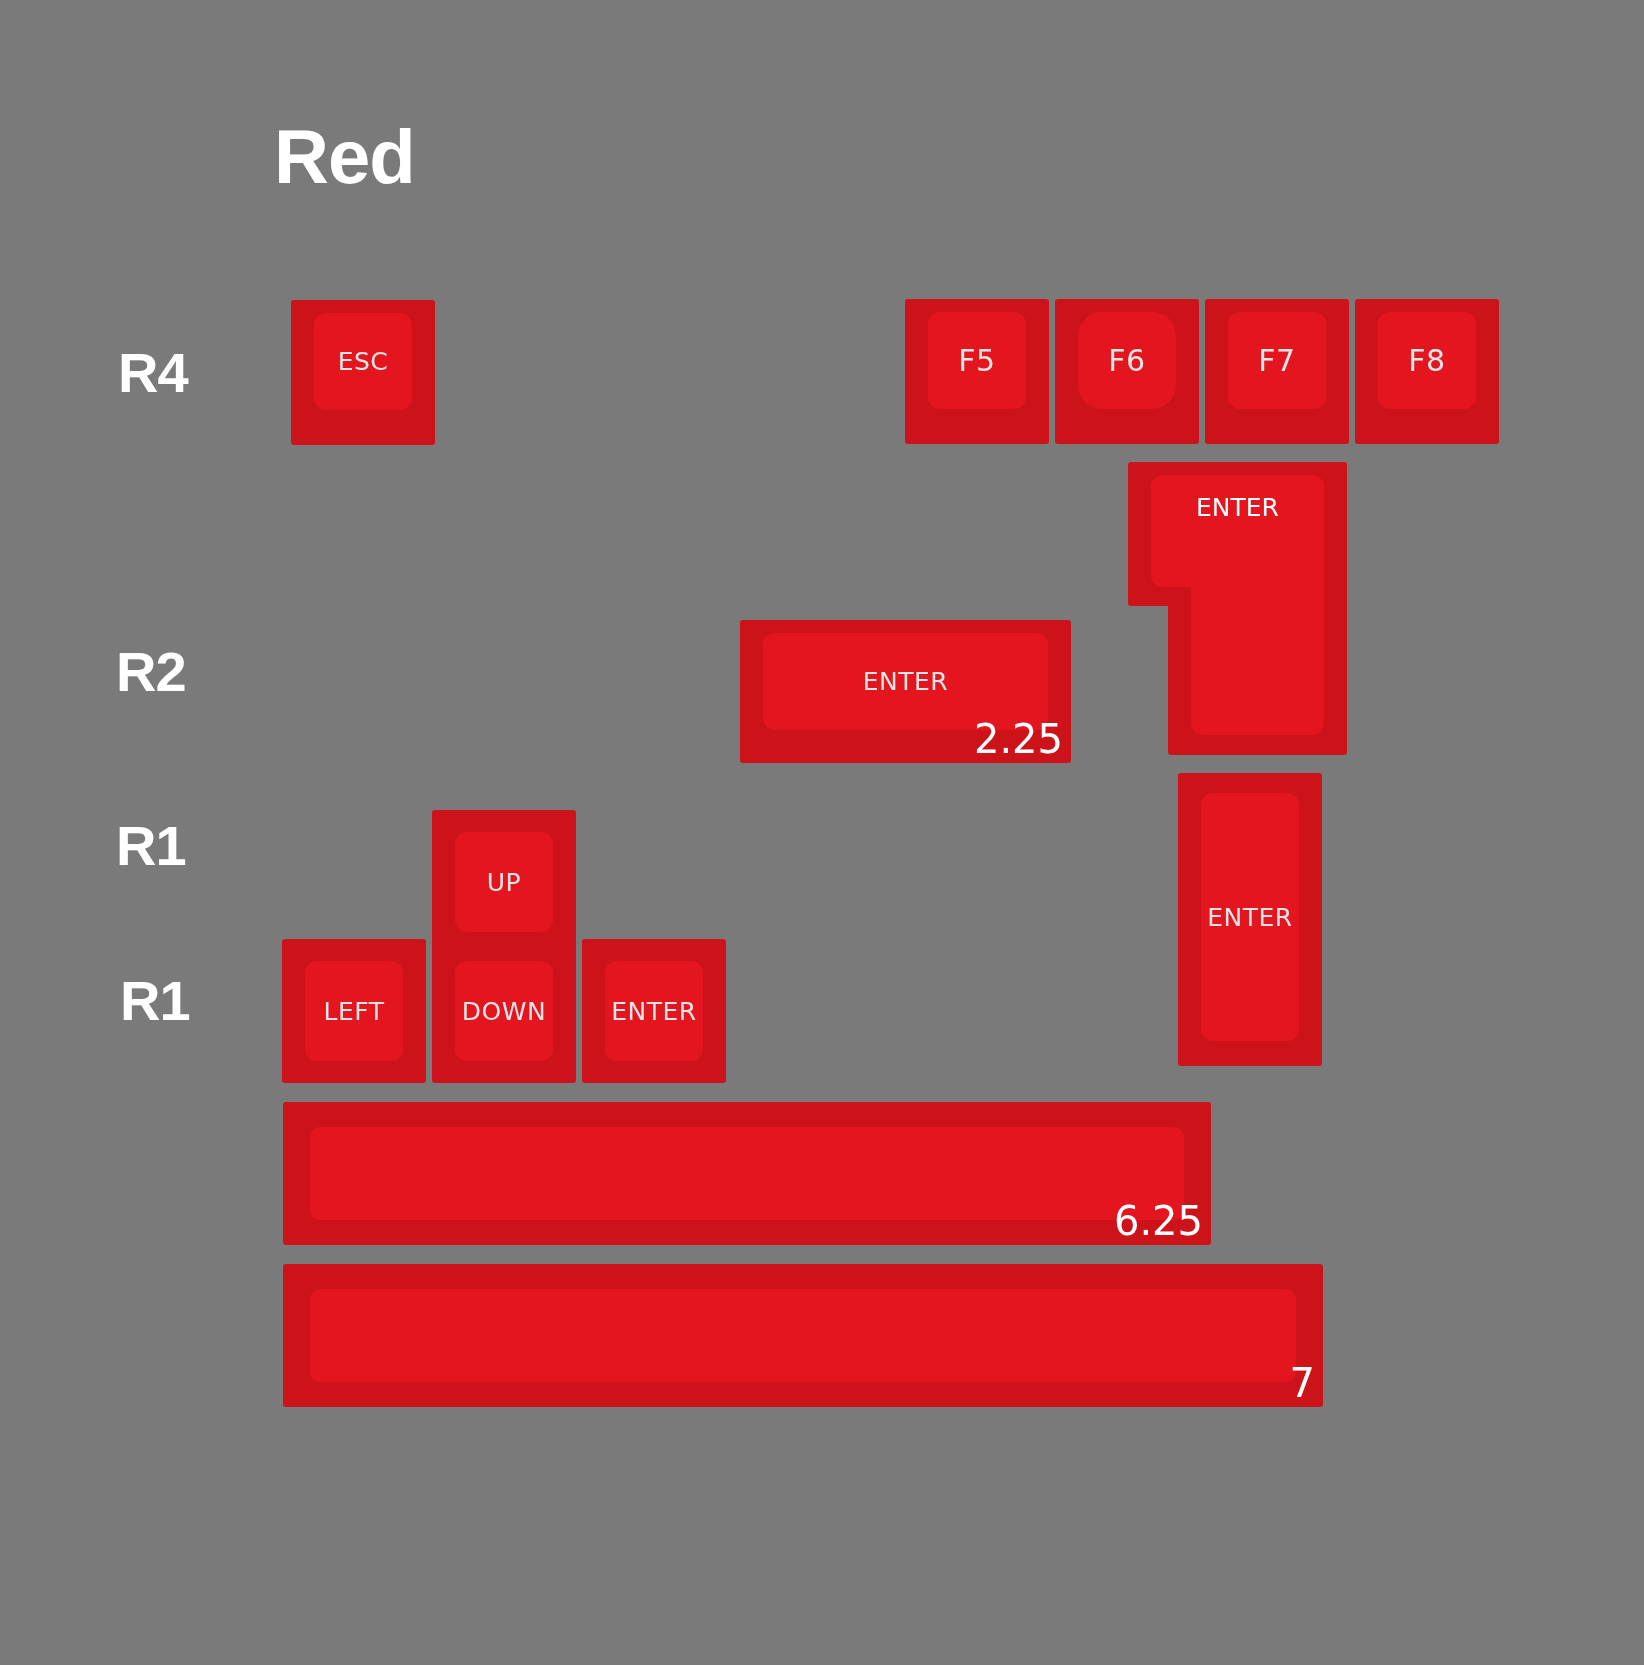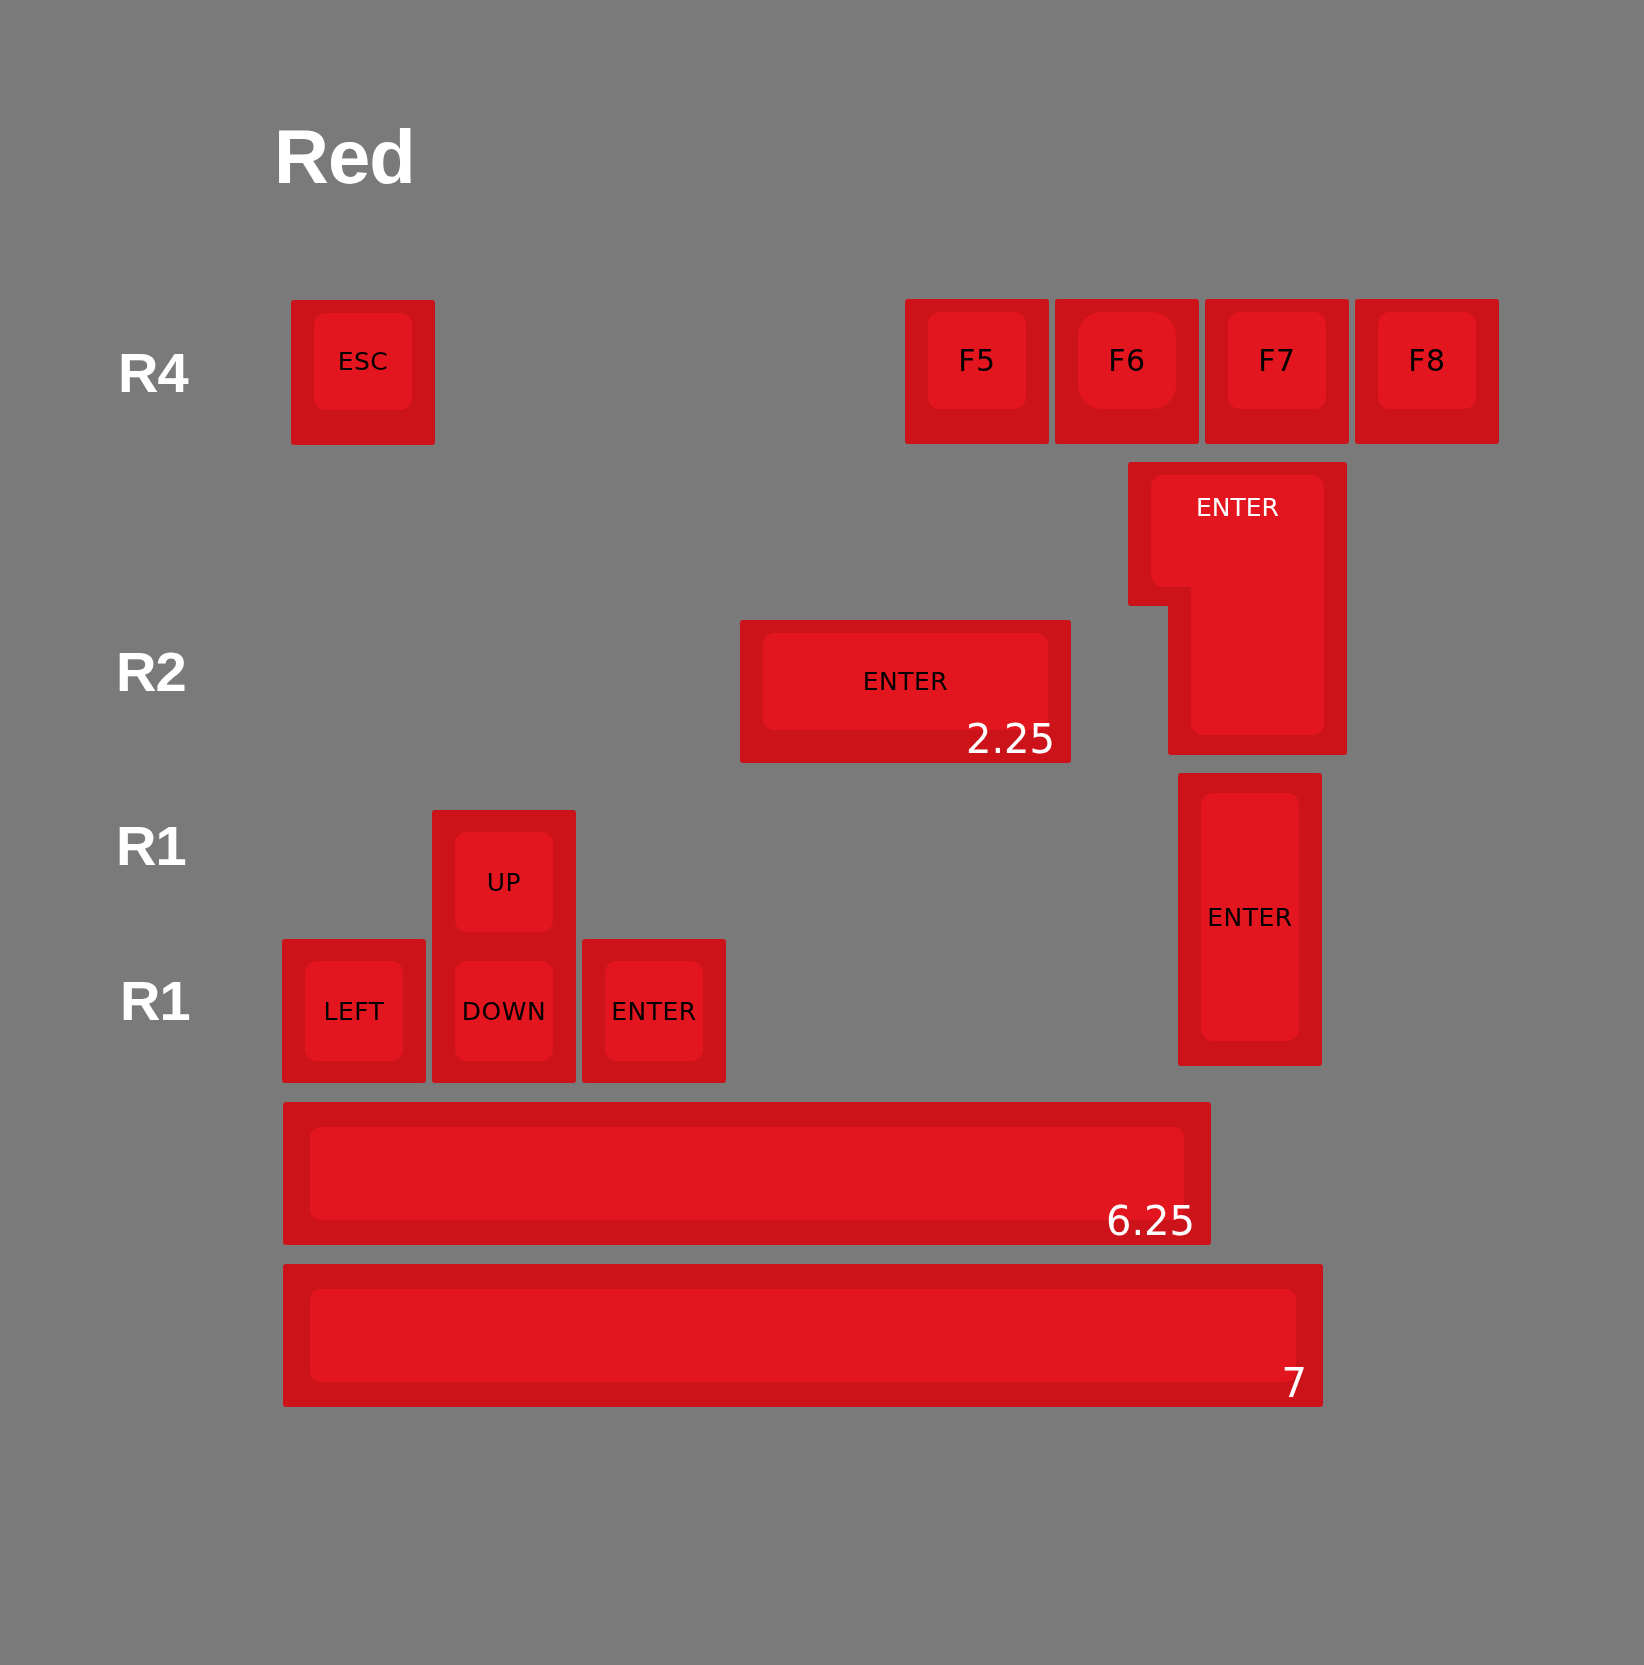--- a/index.html
+++ b/index.html
@@ -14,25 +14,25 @@
   .row-label {
     position:absolute; color:#fff; font-weight:bold; font-size:56px; line-height:70px; letter-spacing:-1px;
   }
   .key {
     position:absolute; background:#cd131a; border-radius:3px; box-sizing:border-box;
   }
   .key .cap {
     position:absolute; left:23px; right:23px; top:13px; bottom:35px;
     background:#e31620; border-radius:12px;
     display:flex; align-items:center; justify-content:center;
-    color:#000000; font-family:"DejaVu Sans", sans-serif; letter-spacing:0.5px;
+    color:#e5e5e5; font-family:"DejaVu Sans", sans-serif; letter-spacing:0.5px;
   }
   .key .cap span { display:block; }
   .size-label {
-    position:absolute; right:16px; bottom:2px; color:#fff;
+    position:absolute; right:8px; bottom:2px; color:#fff;
     font-family:"DejaVu Sans", sans-serif; font-size:40px; line-height:44px;
   }
   
   .iso-wrap { position:absolute; left:1128px; top:462px; width:219px; height:293px; }
   .iso-outer-top { position:absolute; left:0; top:0; width:219px; height:144px; background:#cd131a; border-radius:3px 3px 0 3px; }
   .iso-outer-bot { position:absolute; left:40px; top:140px; width:179px; height:153px; background:#cd131a; border-radius:0 0 3px 3px; }
   .iso-cap-top { position:absolute; left:23px; top:13px; width:173px; height:112px; background:#e31620; border-radius:12px 12px 0 12px; }
   .iso-cap-bot { position:absolute; left:63px; top:110px; width:133px; height:163px; background:#e31620; border-radius:0 0 12px 12px; }
   .iso-text { position:absolute; left:23px; top:13px; width:173px; height:64px; display:flex; align-items:center; justify-content:center; color:#fff; font-family:"DejaVu Sans", sans-serif; font-size:25px; }
 </style>

